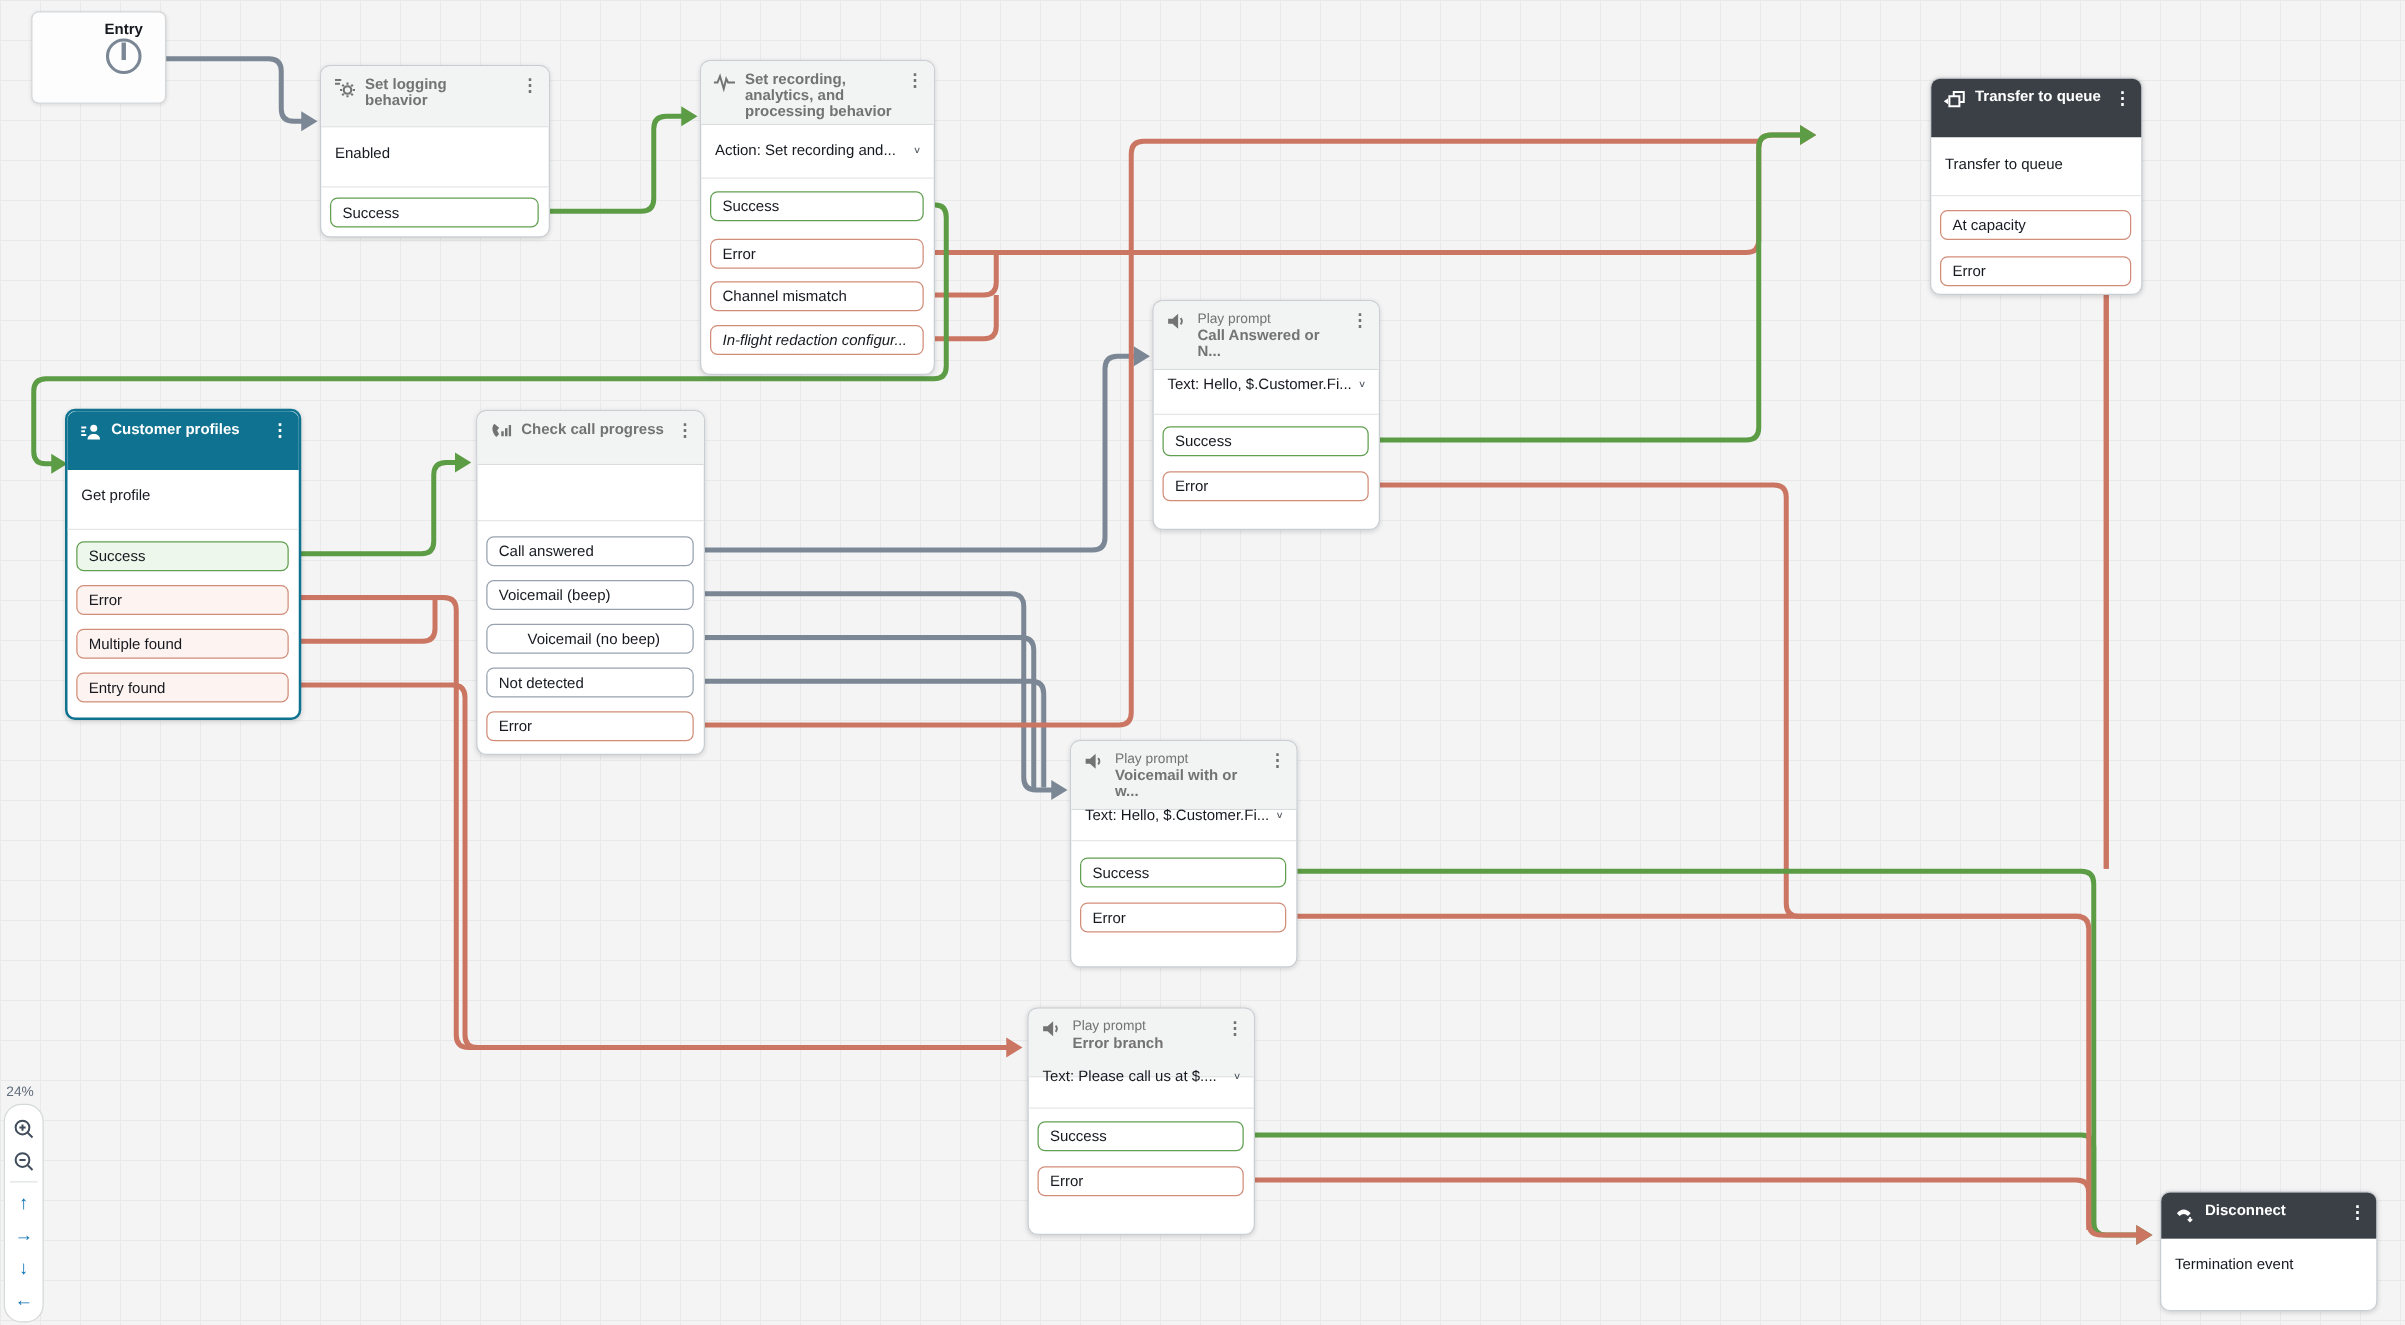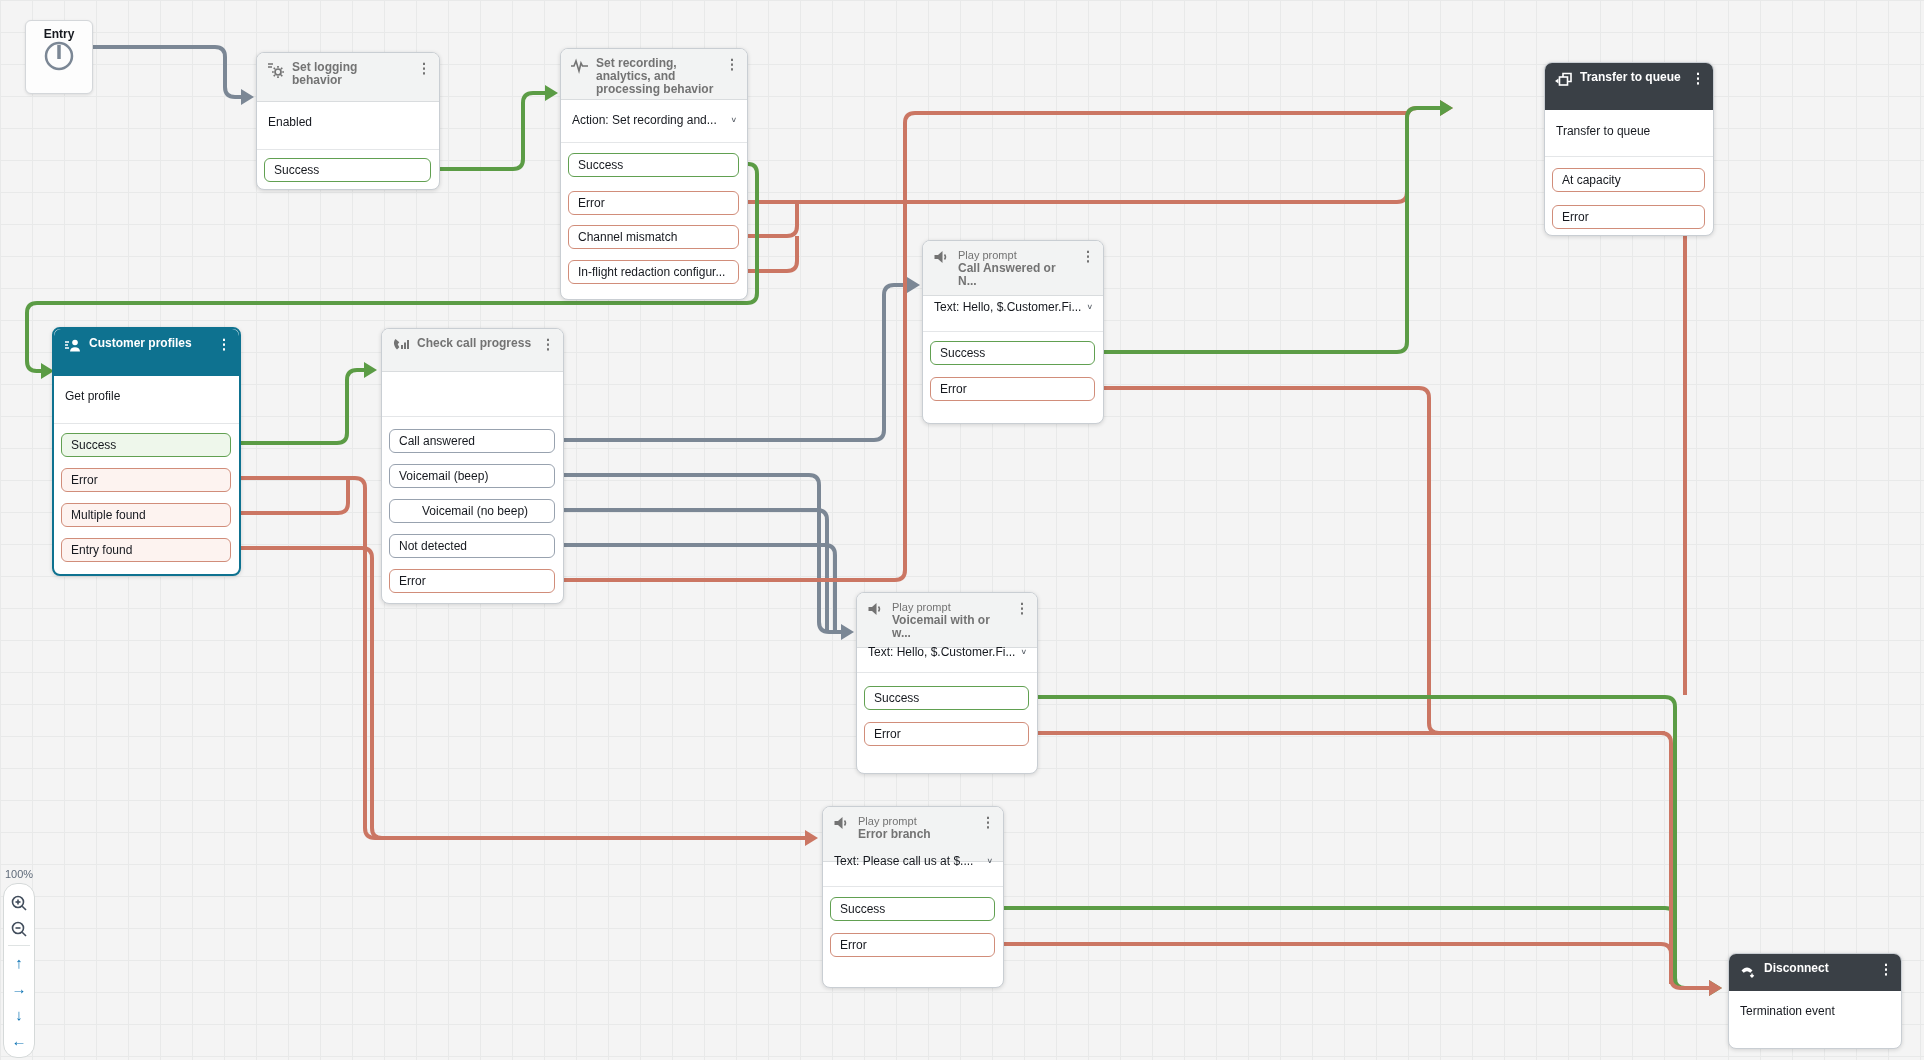--- a/index.html
+++ b/index.html
@@ -81,21 +81,21 @@
       <path d="M230 443L337 443Q347 443 347 433L347 380Q347 370 357 370L369 370" fill="none" stroke="#5b9c45" stroke-width="4"></path>
       <polygon points="377,370 364,362 364,378" fill="#5b9c45"></polygon>
       <path d="M1095 352L1397 352Q1407 352 1407 342L1407 118Q1407 108 1417 108L1445 108" fill="none" stroke="#5b9c45" stroke-width="4"></path>
       <polygon points="1453,108 1440,100 1440,116" fill="#5b9c45"></polygon>
       <path d="M1029 697L1665 697Q1675 697 1675 707L1675 978Q1675 988 1685 988L1714 988" fill="none" stroke="#5b9c45" stroke-width="4"></path>
       <polygon points="1722,988 1709,980 1709,996" fill="#5b9c45"></polygon>
       <path d="M995 908L1665 908Q1675 908 1675 918L1675 984" fill="none" stroke="#5b9c45" stroke-width="4"></path>
       <path d="M1029 733L1661 733Q1671 733 1671 743L1671 978Q1671 988 1681 988L1714 988" fill="none" stroke="#cb7663" stroke-width="4"></path>
       <polygon points="1722,988 1709,980 1709,996" fill="#cb7663"></polygon>
     </svg>
-  <div id="entry-node" style="left: 25px; top: 20px; width: 66px; height: 72px;">
+  <div id="entry-node" style="left: 25px; top: 9px; width: 66px; height: 72px; padding-left: 40px;">
     <div class="lbl">Entry</div>
     <svg width="36" height="36">
       <circle cx="18" cy="15" r="13" fill="none" stroke="#7b8795" stroke-width="2.5"></circle>
       <line x1="18" y1="4" x2="18" y2="18" stroke="#7b8795" stroke-width="3.5"></line>
     </svg>
   </div>
   <div id="nodes-root">
       <div class="node" style="left: 256px; top: 52px; width: 182px; height: 136px;">
         <div class="hdr " style="height: 36px;">
           <svg class="icn" viewBox="0 0 17 17">
@@ -130,21 +130,21 @@
           <div class="kebab">⋮</div>
         </div>
         <div class="row" style="top: 64px;">
           <span>Action: Set recording and...</span>
           <span class="chev">∨</span>
         </div>
         <div class="divline" style="top: 93px;"></div>
         <div class="chip success" style="left: 7px; right: 8px; top: 104px;">Success</div>
         <div class="chip error" style="left: 7px; right: 8px; top: 142px;">Error</div>
         <div class="chip error" style="left: 7px; right: 8px; top: 176px;">Channel mismatch</div>
-        <div class="chip error" style="left: 7px; right: 8px; top: 211px;">In-flight redaction configur...</div>
+        <div class="chip error" style="left: 7px; right: 8px; top: 211px; font-style: italic;">In-flight redaction configur...</div>
       </div>
       <div class="node selected" style="left: 52px; top: 327px; width: 185px; height: 245px;">
         <div class="hdr blue" style="height: 34px;">
           <svg class="icn" viewBox="0 0 17 17">
             <path d="M1 5h4M1 8h3M1 11h4" stroke="currentColor" stroke-width="1.6"></path>
             <circle cx="11" cy="5.5" r="2.8" fill="currentColor"></circle>
             <path d="M6 14.5c0-2.8 2.2-4.3 5-4.3s5 1.5 5 4.3z" fill="currentColor"></path>
           </svg>
           <div class="ttl">Customer profiles</div>
           <div class="kebab">⋮</div>
@@ -261,21 +261,21 @@
           </svg>
           <div class="ttl">Disconnect</div>
           <div class="kebab">⋮</div>
         </div>
         <div class="row" style="top: 50px;">
           <span>Termination event</span>
         </div>
       </div>
     </div>
   <div id="controls">
-    <div id="zoom-label">100%</div>
+    <div id="zoom-label">24%</div>
     <div id="ctrl-panel">
       <button class="ctrl-btn">
         <svg width="18" height="18">
           <circle class="mag" cx="8" cy="8" r="5.5"></circle>
             <line class="mag" x1="12.2" y1="12.2" x2="16" y2="16"></line>
           <line class="mag" x1="5.5" y1="8" x2="10.5" y2="8"></line>
             <line class="mag" x1="8" y1="5.5" x2="8" y2="10.5"></line>
         </svg>
       </button>
       <button class="ctrl-btn">

